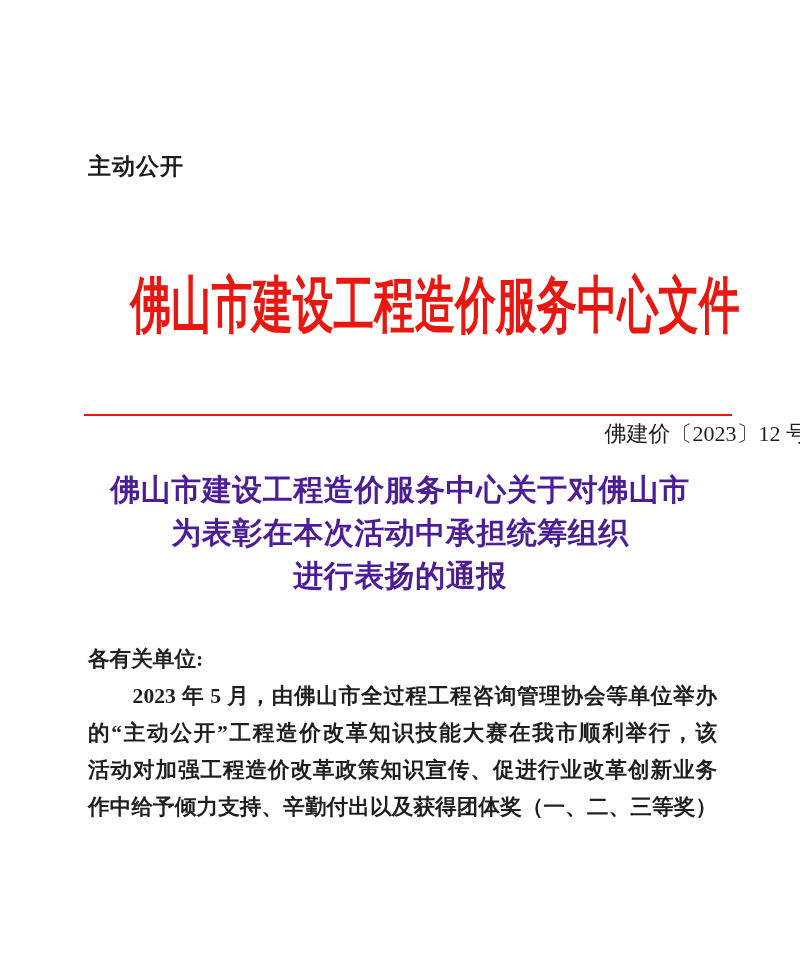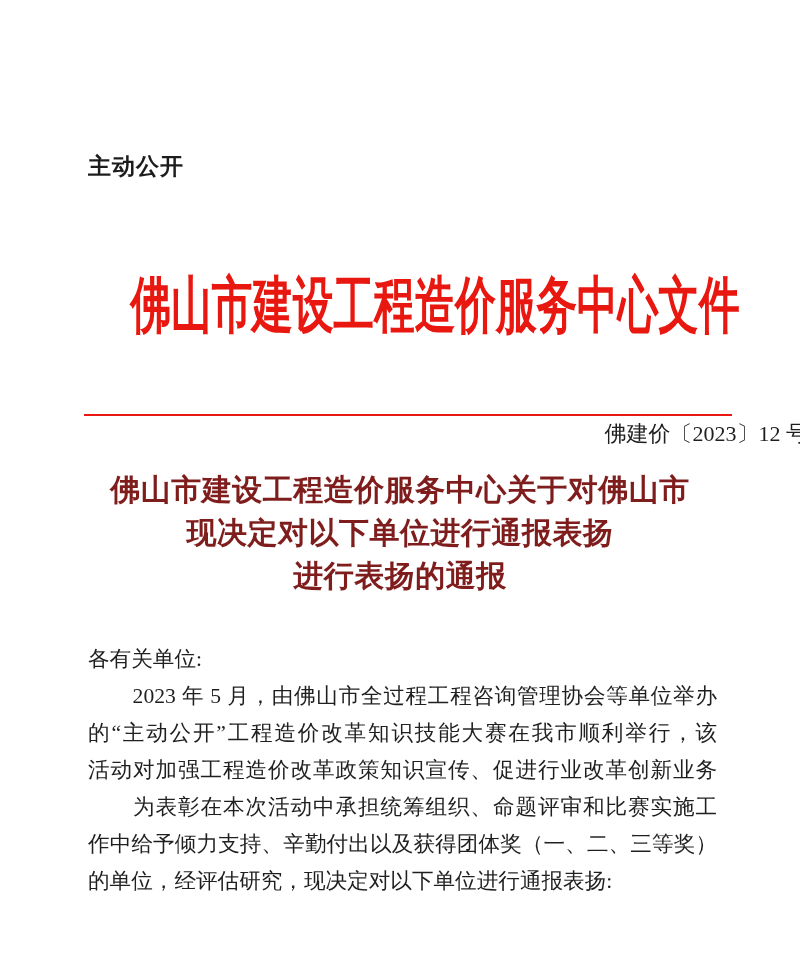--- a/index.html
+++ b/index.html
@@ -70,34 +70,34 @@
   
   .doc-title {
     position: absolute;
     left: 0;
     top: 468px;
     width: 800px;
     text-align: center;
     font-weight: bold;
     font-size: 30px;
     line-height: 43px;
-    color: #7f1d1d;
+    color: #4c1d95;
     letter-spacing: 0.5px;
   }
   
   .doc-body {
     position: absolute;
     left: 88px;
     top: 641px;
     width: 629px;
     font-size: 21.6px;
     line-height: 37px;
     color: #1f1f1f;
   }
-  .doc-body > div { height: 37px; overflow: visible; white-space: nowrap; }
+  .doc-body > div { height: 37px; overflow: visible; white-space: nowrap; font-weight: bold; }
   .doc-body > div.fill {
     white-space: normal;
     text-align: justify;
     text-align-last: justify;
   }
 </style>
 </head>
 <body>
 
 <div class="page">
@@ -107,27 +107,25 @@
   <div class="red-head">
     <span class="banner-text">佛山市建设工程造价服务中心文件</span>
   </div>
 
   <div class="doc-number">佛建价〔2023〕12 号</div>
 
   <div class="red-line"></div>
 
   <div class="doc-title">
       <div>佛山市建设工程造价服务中心关于对佛山市</div>
-      <div>现决定对以下单位进行通报表扬</div>
+      <div>为表彰在本次活动中承担统筹组织</div>
       <div>进行表扬的通报</div>
     </div>
 
   <div class="doc-body">
       <div>各有关单位:</div>
       <div class="fill">　　2023 年 5 月，由佛山市全过程工程咨询管理协会等单位举办</div>
       <div class="fill">的“主动公开”工程造价改革知识技能大赛在我市顺利举行，该</div>
       <div class="fill">活动对加强工程造价改革政策知识宣传、促进行业改革创新业务</div>
-      <div class="fill">　　为表彰在本次活动中承担统筹组织、命题评审和比赛实施工</div>
       <div class="fill">作中给予倾力支持、辛勤付出以及获得团体奖（一、二、三等奖）</div>
-      <div>的单位，经评估研究，现决定对以下单位进行通报表扬:</div>
     </div>
 
 </div>
 
 </body></html>

